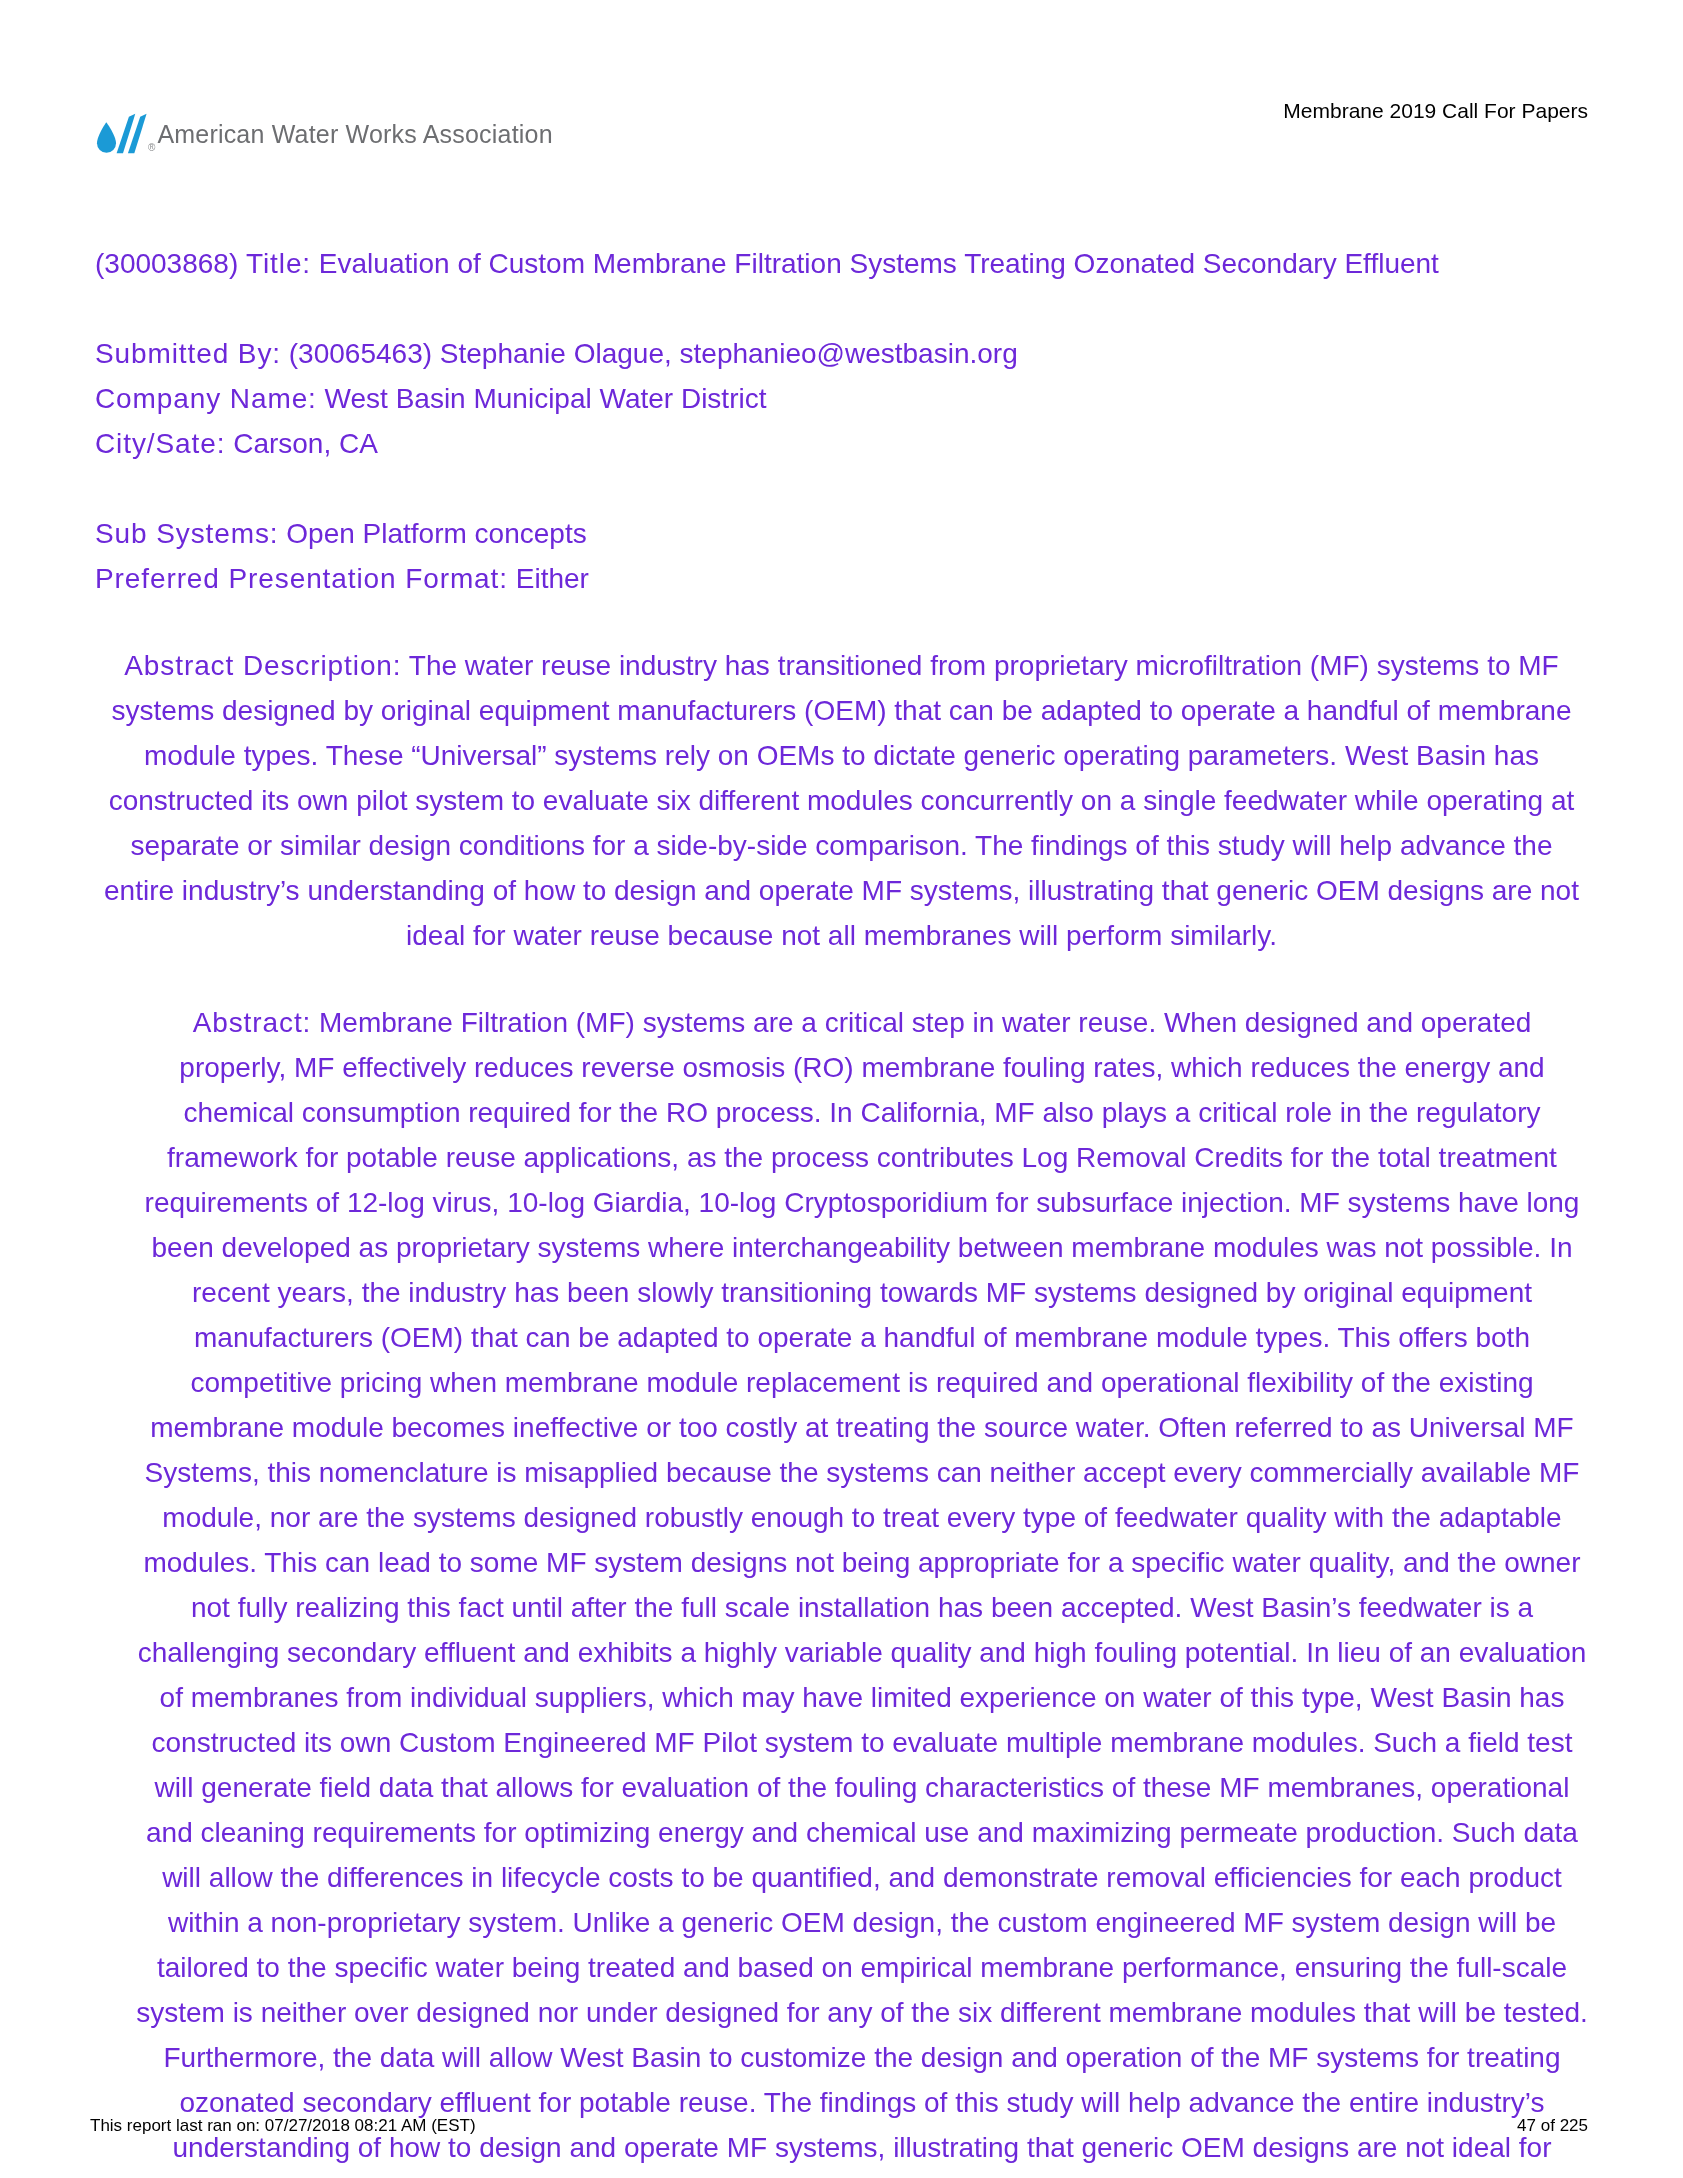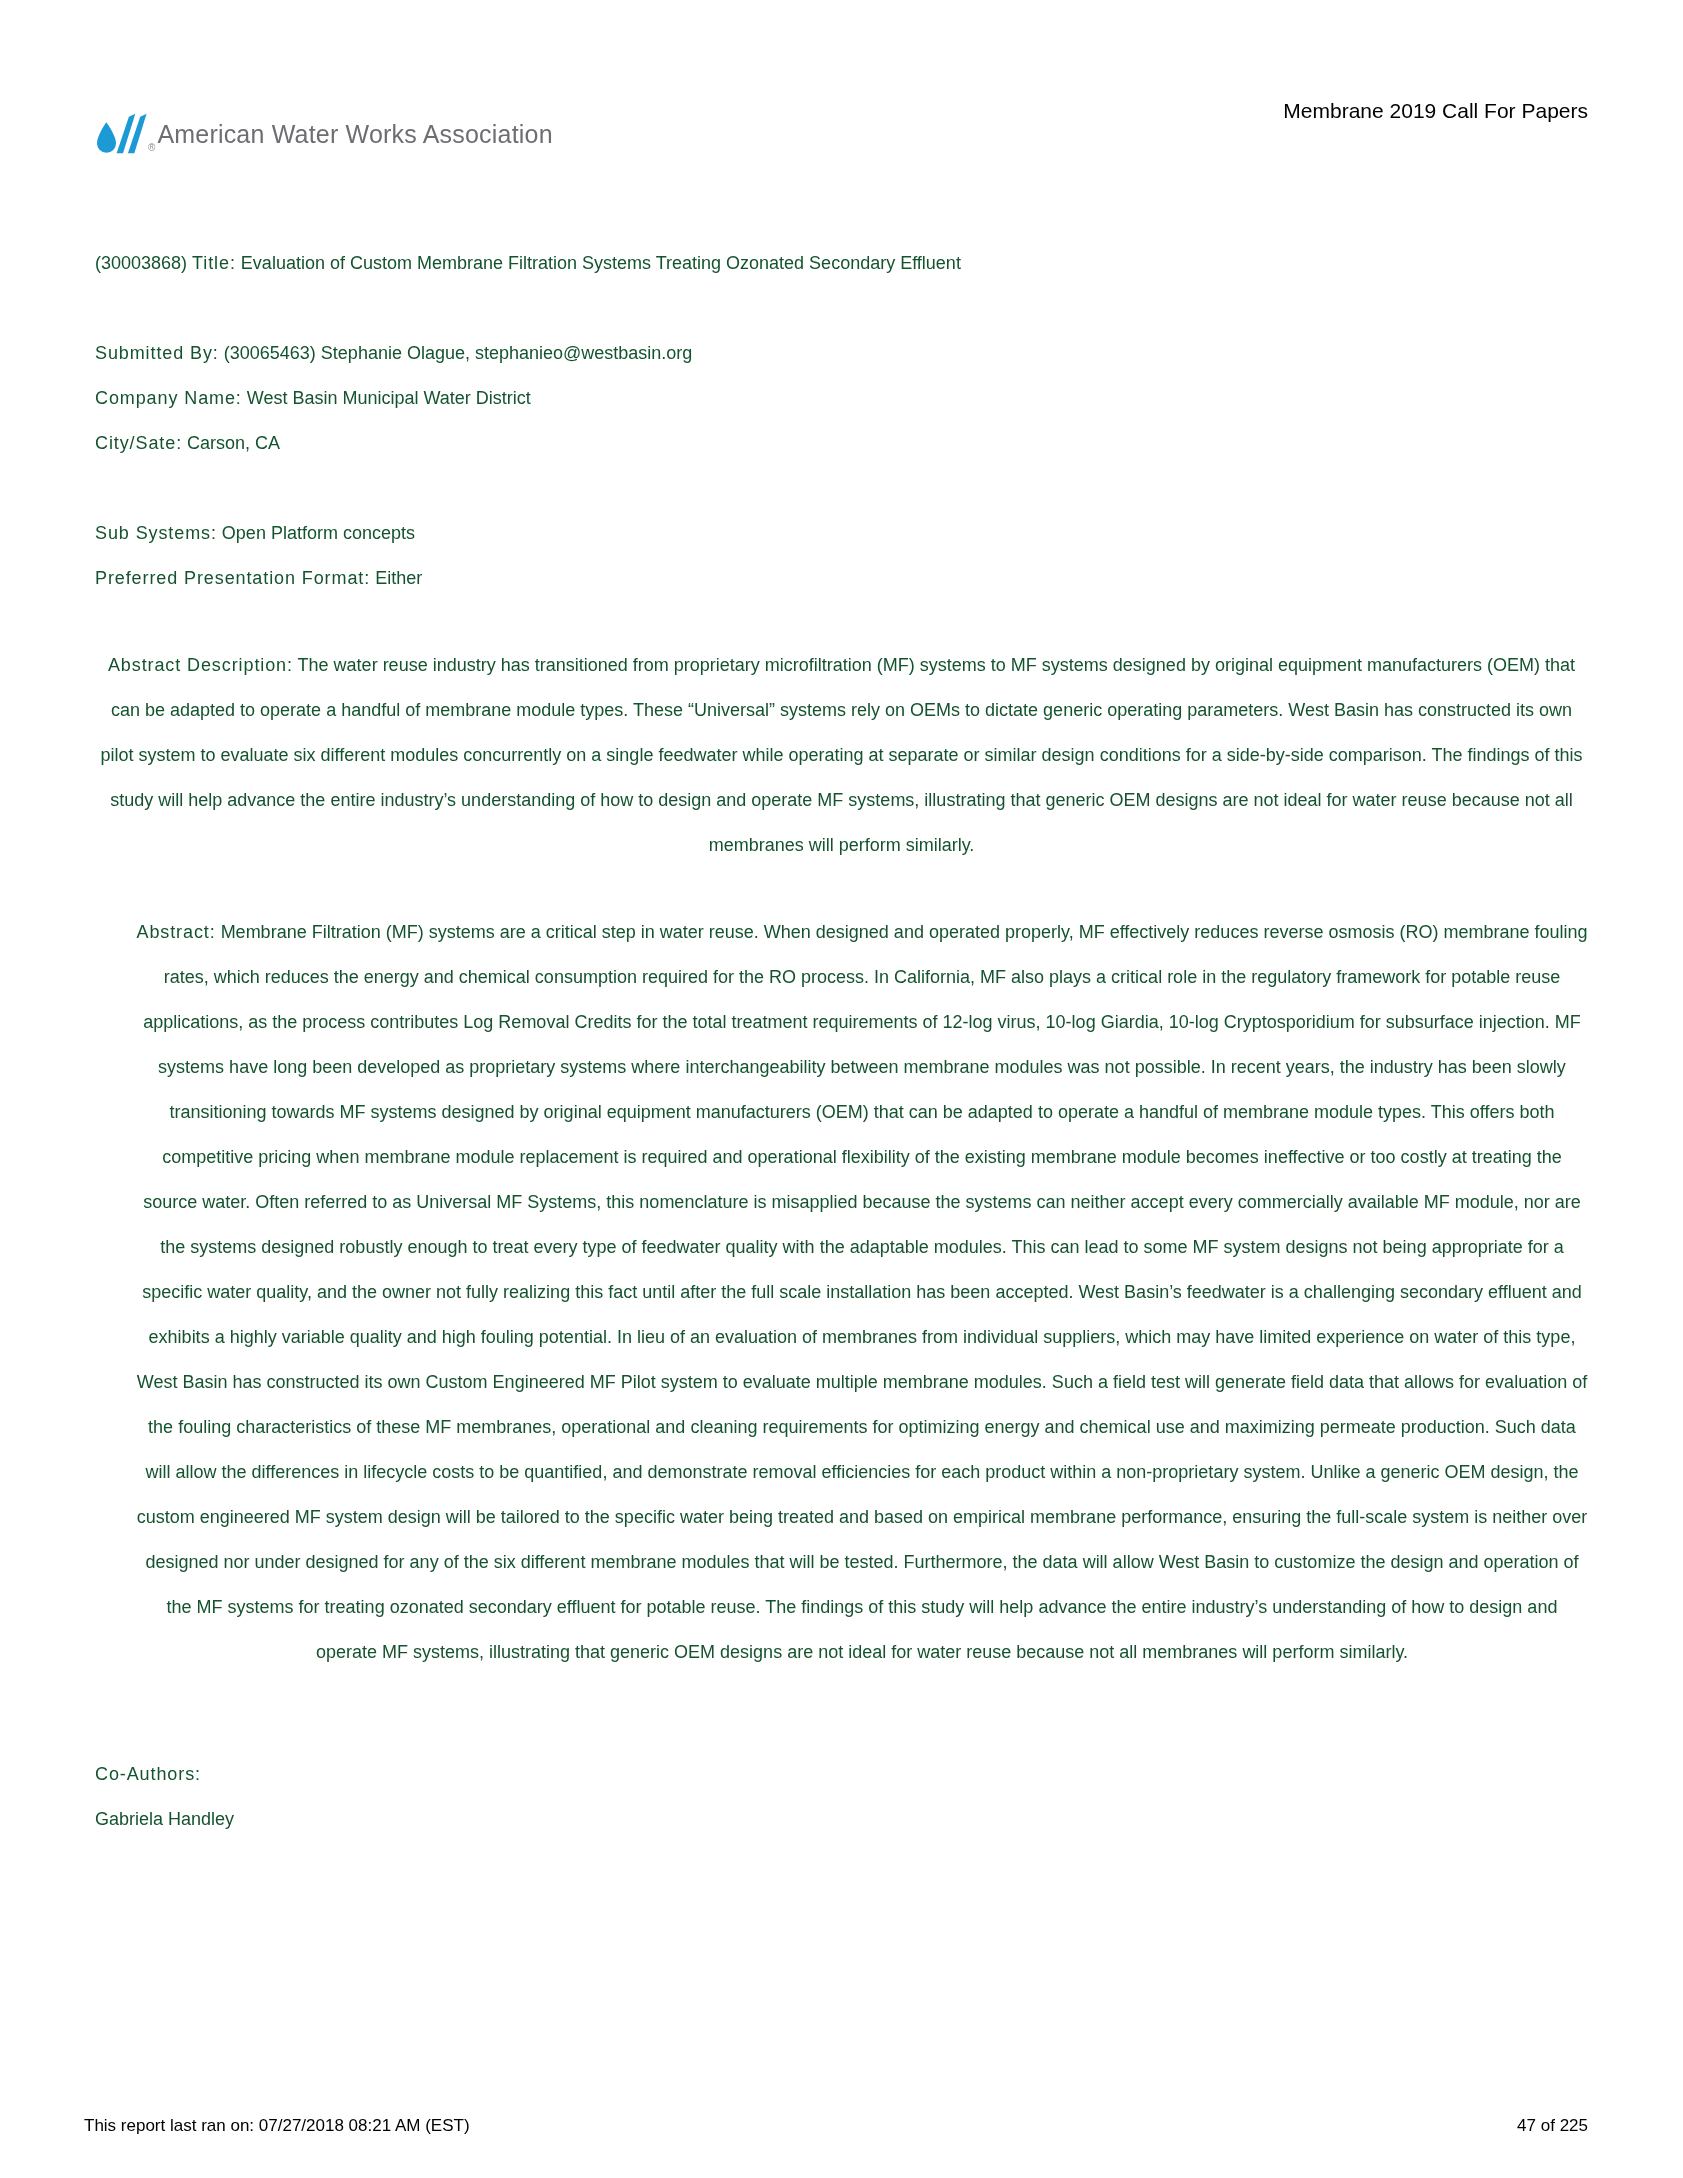--- a/index.html
+++ b/index.html
@@ -45,38 +45,38 @@
   }
   .doc-title {
     position: absolute;
     right: 0;
     top: 99px;
     font-size: 21px;
     color: #000000;
   }
   
   .line, .para {
-    font-size: 18px;
+    font-size: 28px;
     line-height: 45px;
-    color: #14532d;
+    color: #6d28d9;
   }
   .para { text-align: center; }
   .label {
     letter-spacing: 0.9px;
   }
   .title-block { margin-top: 0; }
   .submit-block { margin-top: 45px; }
   .category-block { margin-top: 45px; }
   .abstract-desc-block { margin-top: 42px; }
   .abstract-block { margin-top: 42px; margin-left: 41px; }
   .coauthors-block { margin-top: 77px; }
   
   .footer {
     position: absolute;
-    left: 84px;
+    left: 90px;
     right: 95px;
     top: 2116px;
     display: flex;
     justify-content: space-between;
     font-size: 17px;
     color: #000000;
   }
 </style>
 </head>
 <body>

